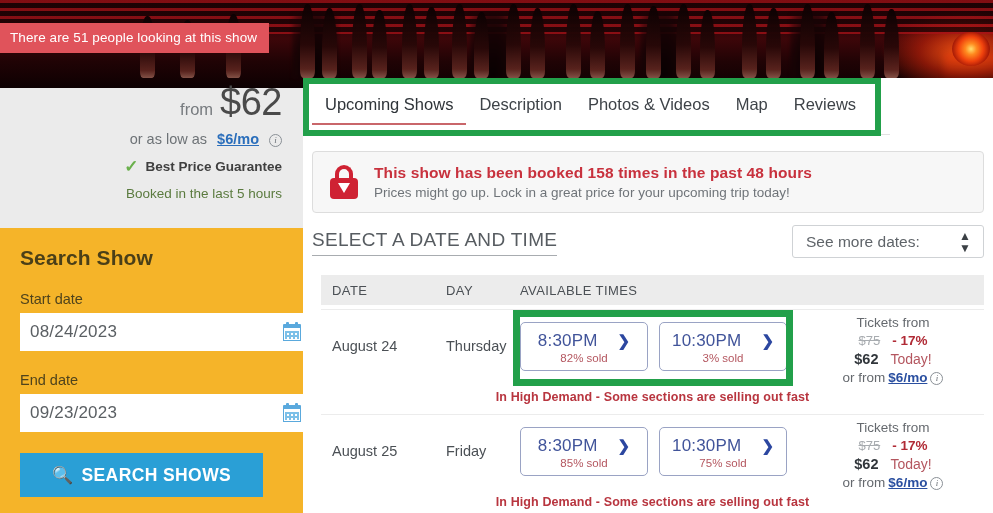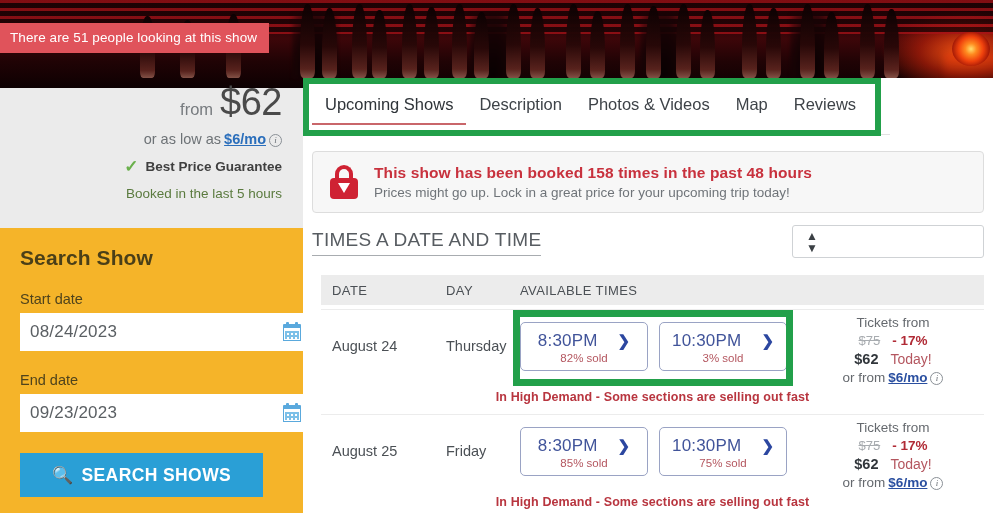--- a/index.html
+++ b/index.html
@@ -60,21 +60,21 @@
     white-space: nowrap;
   }
 
   
   #left-col { position: absolute; left: 0; top: 78px; width: 290px; height: 435px; }
 
   .price-block { position: absolute; left: 0; top: 0; width: 285px; text-align: right; padding-right: 3px; }
   .price-line { display: flex; align-items: baseline; justify-content: flex-end; gap: 7px; margin-top: 3px; }
   .price-from { font-size: 16.5px; color: #777b7f; }
   .price-amount { font-size: 38px; color: #4a4a4a; font-weight: 400; letter-spacing: -.5px; }
-  .monthly-line { margin-top: 7px; font-size: 14.5px; color: #6d7276; display:flex; align-items:center; justify-content:flex-end; gap:3px; }
+  .monthly-line { margin-top: 7px; font-size: 14.5px; color: #6d7276; display:flex; align-items:center; justify-content:flex-end; gap:10px; }
   .monthly-link { color: #2a6ebb; font-weight: bold; text-decoration: underline; font-size: 14.5px; }
   .info-i {
     display:inline-flex; align-items:center; justify-content:center;
     width: 13px; height: 13px; border-radius: 50%;
     border: 1.2px solid #8a9096; color:#6b7177;
     font-size: 9px; font-style: italic; font-family: "Liberation Serif", serif;
     line-height: 1; position: relative; top: 1px;
   }
   .guarantee-line { margin-top: 11px; font-size: 13.5px; color: #3f3f3f; font-weight: bold; display:flex; align-items:center; justify-content:flex-end; gap:7px; }
   .check-mark { color: #6ab04c; font-size: 17px; font-weight: bold; line-height: 1; }
@@ -332,23 +332,24 @@
         <span class="lock-shackle"></span>
         <span class="lock-body"></span>
         <span class="lock-arrow"></span>
       </div>
       <div>
         <div class="alert-title">This show has been booked 158 times in the past 48 hours</div>
         <div class="alert-sub">Prices might go up. Lock in a great price for your upcoming trip today!</div>
       </div>
     </div>
 
-    <div id="select-dt">TIMES A DATE AND TIME</div>
+    <div id="select-dt">SELECT A DATE AND TIME</div>
 
     <div id="see-more-dates">
+      <span class="smd-label">See more dates:</span>
       <span class="smd-caret">▲<br>▼</span>
     </div>
 
     <div id="table-head">
       <span class="th th-date">DATE</span>
       <span class="th th-day">DAY</span>
       <span class="th th-times">AVAILABLE TIMES</span>
     </div>
 
     <div class="show-row" id="row-0">

